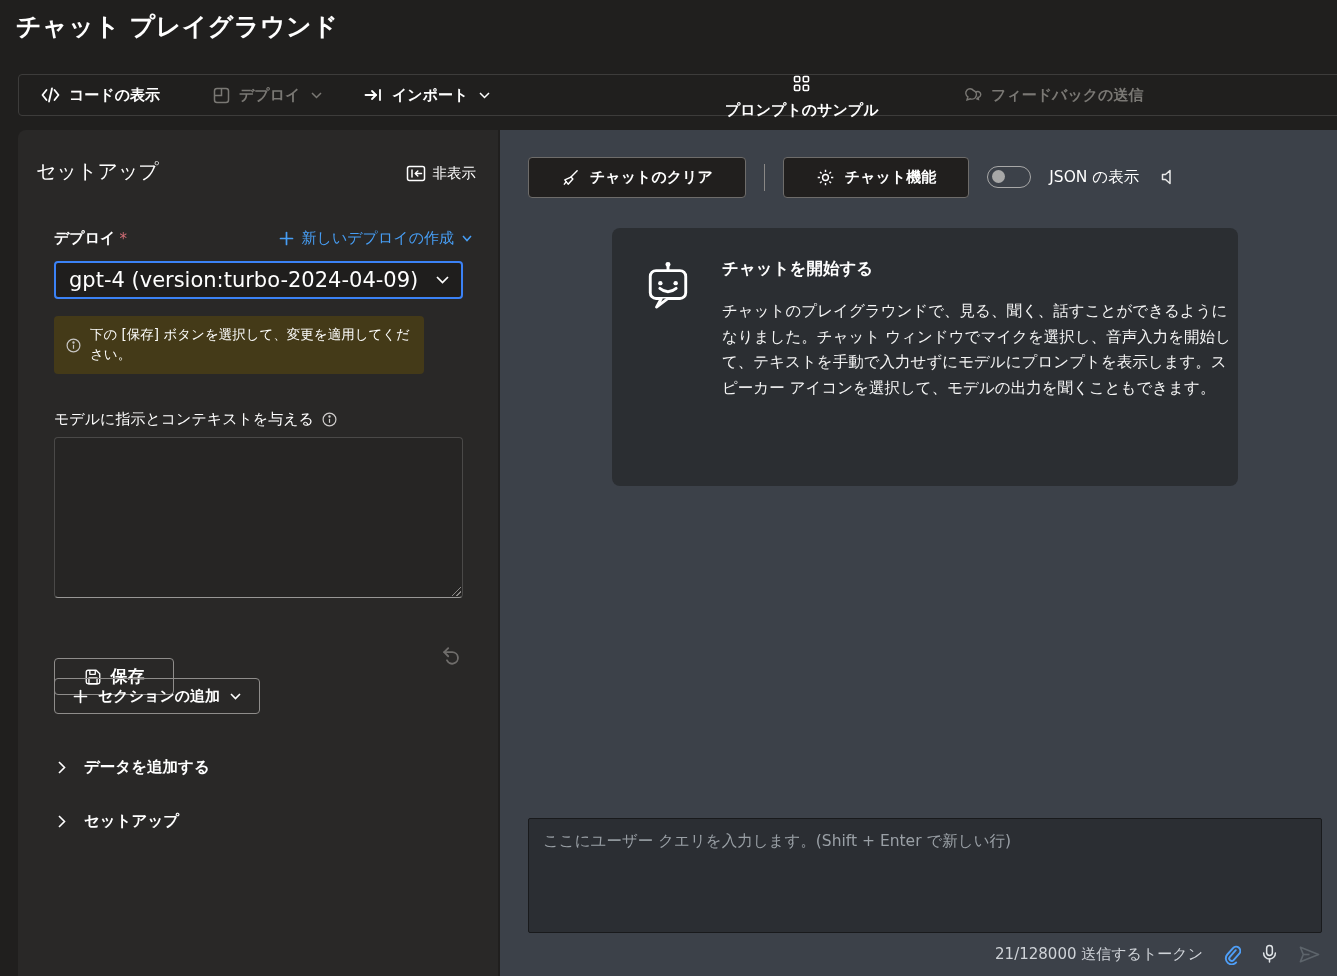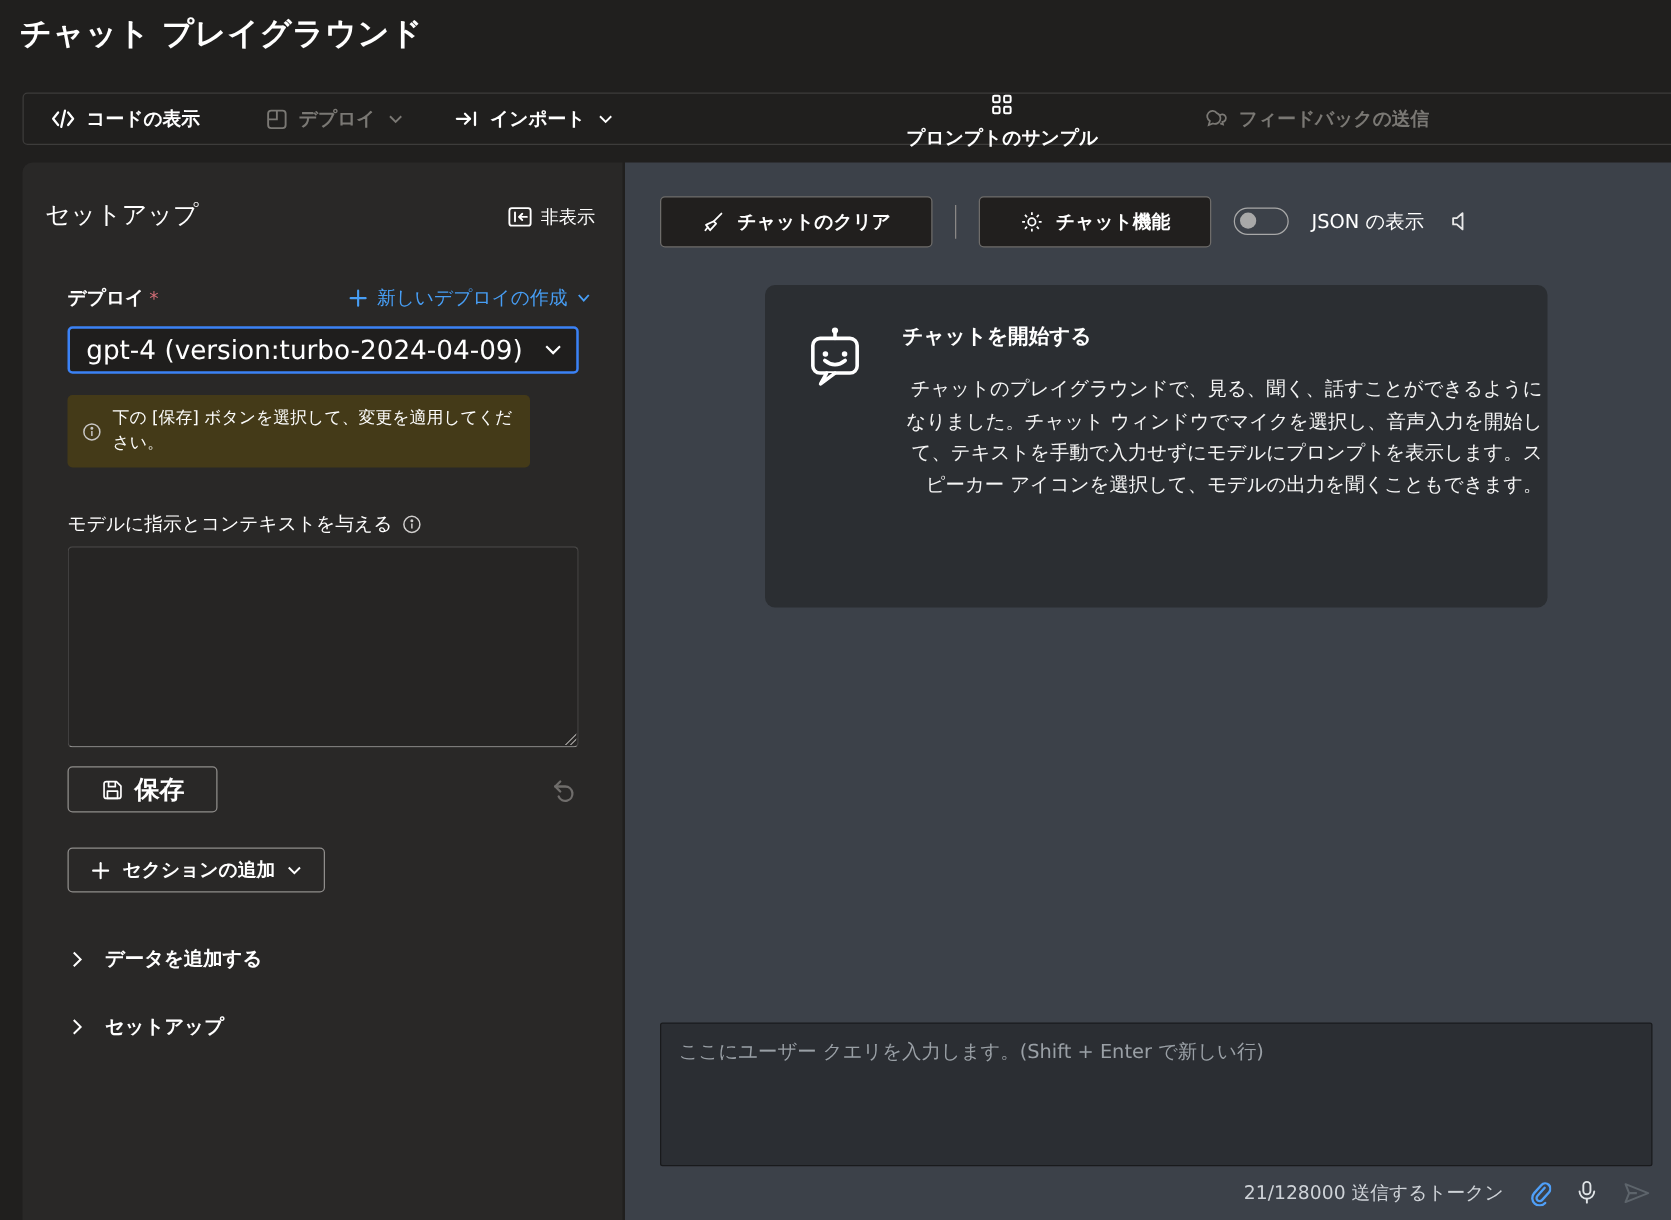--- a/index.html
+++ b/index.html
@@ -82,23 +82,24 @@
   }
   .ta-grip {
     position:absolute; right:2px; bottom:2px; width:11px; height:11px;
     background:
       linear-gradient(135deg, transparent 0 56%, #8a8886 56% 63%, transparent 63% 76%, #8a8886 76% 83%, transparent 83%);
     pointer-events:none;
   }
   .save-row { position:absolute; left:36px; right:36px; top:483px; display:flex; align-items:center; }
   .save-btn {
     width:120px; height:37px; border:1px solid #8f8d8b; border-radius:4px;
-    background:transparent; color:#fff; font-weight:700; font-size:20px;
+    background:transparent; color:#fff; font-weight:700; font-size:17px;
     display:flex; align-items:center; justify-content:center; gap:9px; cursor:pointer;
     font-family:inherit;
+    margin-top:45px;
   }
   .undo-btn { margin-left:auto; color:#6f6d6b; cursor:pointer; }
   .add-section-btn {
     position:absolute; left:36px; top:548px; height:36px; padding:0 18px;
     border:1px solid #8f8d8b; border-radius:4px; background:transparent;
     color:#fff; font-weight:700; font-size:15px; font-family:inherit;
     display:flex; align-items:center; gap:10px; cursor:pointer;
   }
   .collapse-row {
     position:absolute; left:40px; display:flex; align-items:center; gap:18px;
@@ -132,21 +133,21 @@
 
   .intro-card {
     position:absolute; left:112px; top:98px; width:626px; min-height:258px;
     background:#2b2e32; border-radius:8px;
     padding:30px 56px 30px 33px;
     display:flex; align-items:flex-start;
   }
   .intro-card .bot { color:#fff; margin-top:2px; }
   .intro-card .vline { width:2px; align-self:stretch; background:#75787b; margin:2px 16px 0 15px; }
   .intro-title { font-size:16.5px; font-weight:700; }
-  .intro-body { margin-top:19px; width:512px; font-size:15.5px; line-height:25.5px; color:#f5f5f5;text-align:right; }
+  .intro-body { margin-top:19px; width:512px; font-size:15.5px; line-height:25.5px; color:#f5f5f5; }
 
   .query-input {
     position:absolute; left:28px; top:688px; width:794px; height:115px;
     background:#2b2e33; border:1px solid #191a1c; border-radius:2px;
     color:#e8e8e8; font-family:inherit; font-size:15.5px;
     padding:12px 14px; resize:none; outline:none;
   }
   .query-input::placeholder { color:#9aa0a6; opacity:1; }
 
   .token-bar {

